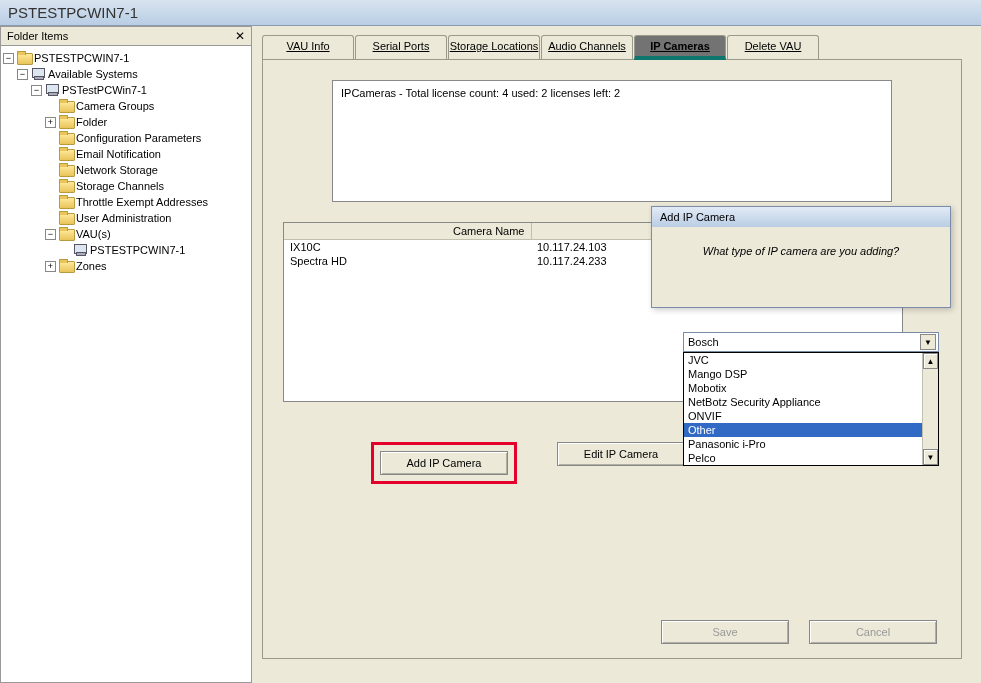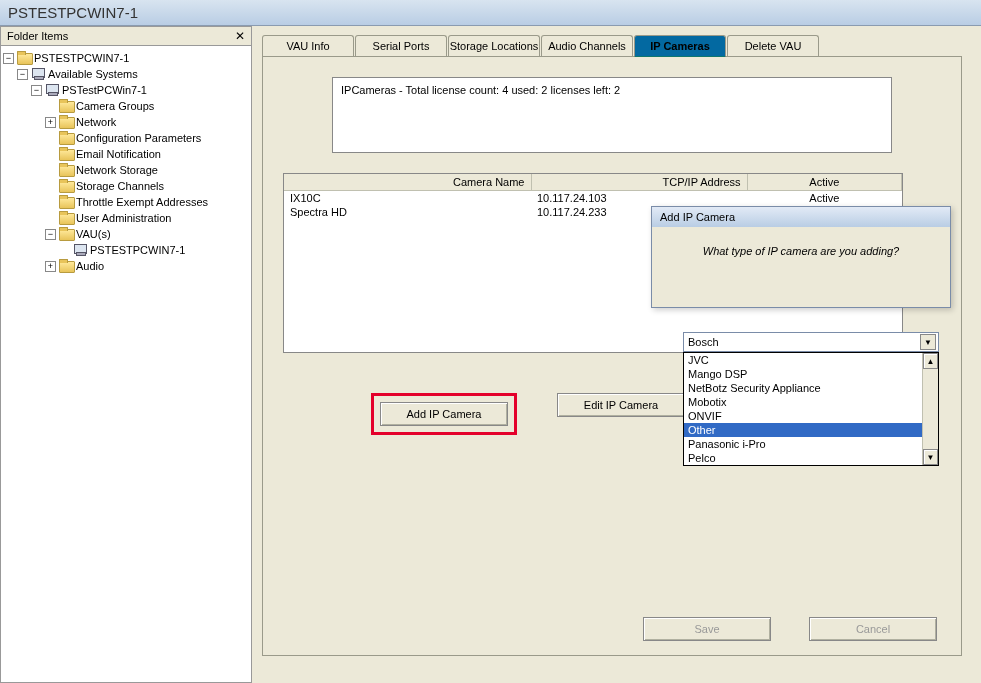--- a/index.html
+++ b/index.html
@@ -137,41 +137,42 @@
     border-bottom: none;
     background: #ece9d8;
     padding: 4px 0;
     width: 92px;
     text-align: center;
     margin-right: 1px;
     border-radius: 3px 3px 0 0;
     cursor: pointer;
     position: relative;
     top: 1px;
+    text-decoration: underline;
   }
   .tab.active {
-    background: #0369a1;
+    background: #737373;
     font-weight: bold;
-    border-bottom: 1px solid #0f766e;
+    border-bottom: 4px solid #0f766e;
     z-index: 2;
     top: 1px;
   }
   .tab-panel {
     border: 1px solid #9a9a8a;
     background: #ece9d8;
     width: 700px;
     height: 600px;
     position: relative;
     padding: 20px 40px;
   }
   .infobox {
     background: #fff;
     border: 1px solid #888;
     width: 560px;
-    height: 76px;
+    height: 122px;
     margin: 0 auto 20px auto;
     padding: 6px 8px;
   }
   .camera-table {
     border: 1px solid #888;
     background: #fff;
     width: 620px;
     height: 180px;
     margin-left: -20px;
   }
@@ -212,21 +213,21 @@
   .highlight-box {
     border: 3px solid #e4002b;
     padding: 6px;
     display: inline-block;
   }
   .bottom-btns {
     position: absolute;
     bottom: 14px;
     right: 24px;
     display: flex;
-    gap: 38px;
+    gap: 20px;
   }
   
   .dialog {
     position: absolute;
     top: 180px;
     right: 30px;
     width: 300px;
     border: 1px solid #7a8ca8;
     background: #ece9d8;
     box-shadow: 2px 2px 6px rgba(0,0,0,0.2);
@@ -341,21 +342,21 @@
         <span>PSTestPCWin7-1</span>
       </div>
       <div class="tree-item indent-3">
         <span class="expander-spacer"></span>
         <span class="folder-icon"></span>
         <span>Camera Groups</span>
       </div>
       <div class="tree-item indent-3">
         <span class="expander">+</span>
         <span class="folder-icon"></span>
-        <span>Network</span>
+        <span>Folder</span>
       </div>
       <div class="tree-item indent-3">
         <span class="expander-spacer"></span>
         <span class="folder-icon"></span>
         <span>Configuration Parameters</span>
       </div>
       <div class="tree-item indent-3">
         <span class="expander-spacer"></span>
         <span class="folder-icon"></span>
         <span>Email Notification</span>
@@ -386,21 +387,21 @@
         <span>VAU(s)</span>
       </div>
       <div class="tree-item indent-4">
         <span class="expander-spacer"></span>
         <span class="computer-icon"></span>
         <span>PSTESTPCWIN7-1</span>
       </div>
       <div class="tree-item indent-3">
         <span class="expander">+</span>
         <span class="folder-icon"></span>
-        <span>Audio</span>
+        <span>Zones</span>
       </div>
     </div>
   </div>
 
   <div class="content">
     <div class="tabs">
       <div class="tab">VAU Info</div>
       <div class="tab">Serial Ports</div>
       <div class="tab">Storage Locations</div>
       <div class="tab">Audio Channels</div>
@@ -459,22 +460,22 @@
 
     <div class="combo">
       <div class="combo-box">
         <span>Bosch</span>
         <span class="combo-btn">▼</span>
       </div>
       <div class="combo-list">
         <div class="combo-list-inner" style="margin-right:16px">
           <div class="combo-option">JVC</div>
           <div class="combo-option">Mango DSP</div>
+          <div class="combo-option">Mobotix</div>
           <div class="combo-option">NetBotz Security Appliance</div>
-          <div class="combo-option">Mobotix</div>
           <div class="combo-option">ONVIF</div>
           <div class="combo-option selected">Other</div>
           <div class="combo-option">Panasonic i-Pro</div>
           <div class="combo-option">Pelco</div>
         </div>
         <div class="combo-scroll">
           <div class="sbtn">▲</div>
           <div class="sbtn">▼</div>
         </div>
       </div>

